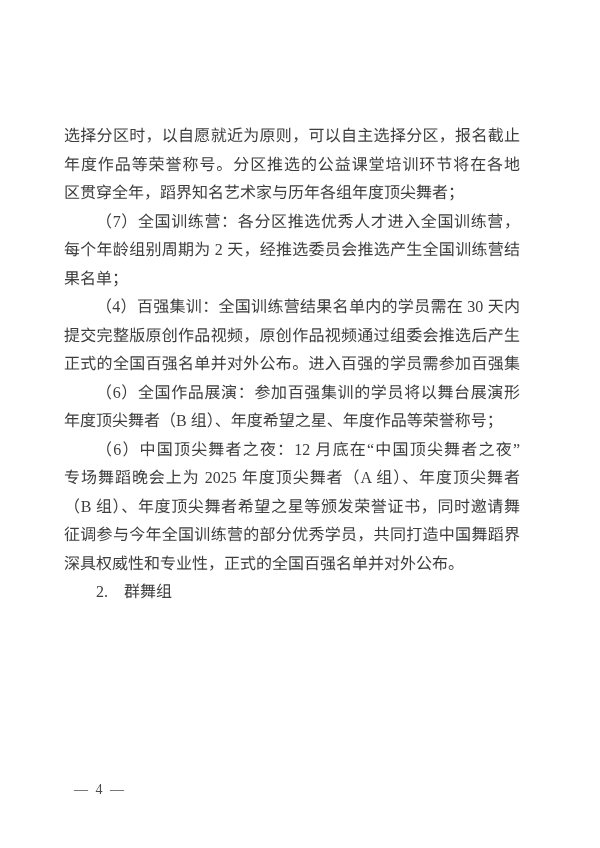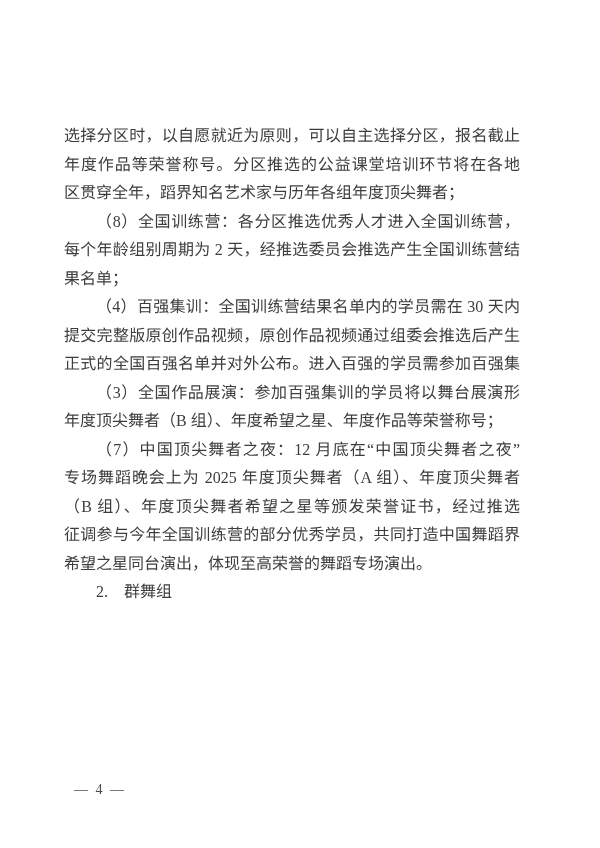--- a/index.html
+++ b/index.html
@@ -49,33 +49,33 @@
 </style>
 </head>
 <body>
 
 <div class="page">
 
   <div class="doc-body">
       <p class="line fill">选择分区时，以自愿就近为原则，可以自主选择分区，报名截止</p>
       <p class="line fill">年度作品等荣誉称号。分区推选的公益课堂培训环节将在各地</p>
       <p class="line">区贯穿全年，蹈界知名艺术家与历年各组年度顶尖舞者；</p>
-      <p class="line indent fill">（8）全国训练营：各分区推选优秀人才进入全国训练营，</p>
+      <p class="line indent fill">（7）全国训练营：各分区推选优秀人才进入全国训练营，</p>
       <p class="line fill">每个年龄组别周期为 2 天，经推选委员会推选产生全国训练营结</p>
       <p class="line">果名单；</p>
       <p class="line indent fill">（4）百强集训：全国训练营结果名单内的学员需在 30 天内</p>
       <p class="line fill">提交完整版原创作品视频，原创作品视频通过组委会推选后产生</p>
       <p class="line fill">正式的全国百强名单并对外公布。进入百强的学员需参加百强集</p>
-      <p class="line indent fill">（3）全国作品展演：参加百强集训的学员将以舞台展演形</p>
+      <p class="line indent fill">（6）全国作品展演：参加百强集训的学员将以舞台展演形</p>
       <p class="line">年度顶尖舞者（B 组）、年度希望之星、年度作品等荣誉称号；</p>
-      <p class="line indent fill">（7）中国顶尖舞者之夜：12 月底在“中国顶尖舞者之夜”</p>
+      <p class="line indent fill">（6）中国顶尖舞者之夜：12 月底在“中国顶尖舞者之夜”</p>
       <p class="line fill">专场舞蹈晚会上为 2025 年度顶尖舞者（A 组）、年度顶尖舞者</p>
-      <p class="line fill">（B 组）、年度顶尖舞者希望之星等颁发荣誉证书，经过推选</p>
+      <p class="line fill">（B 组）、年度顶尖舞者希望之星等颁发荣誉证书，同时邀请舞</p>
       <p class="line fill">征调参与今年全国训练营的部分优秀学员，共同打造中国舞蹈界</p>
-      <p class="line">希望之星同台演出，体现至高荣誉的舞蹈专场演出。</p>
+      <p class="line">深具权威性和专业性，正式的全国百强名单并对外公布。</p>
       <p class="line indent">2.　群舞组</p>
     </div>
 
   <div class="footer">
     <span>— 4 —</span>
   </div>
 
 </div>
 
 </body></html>

